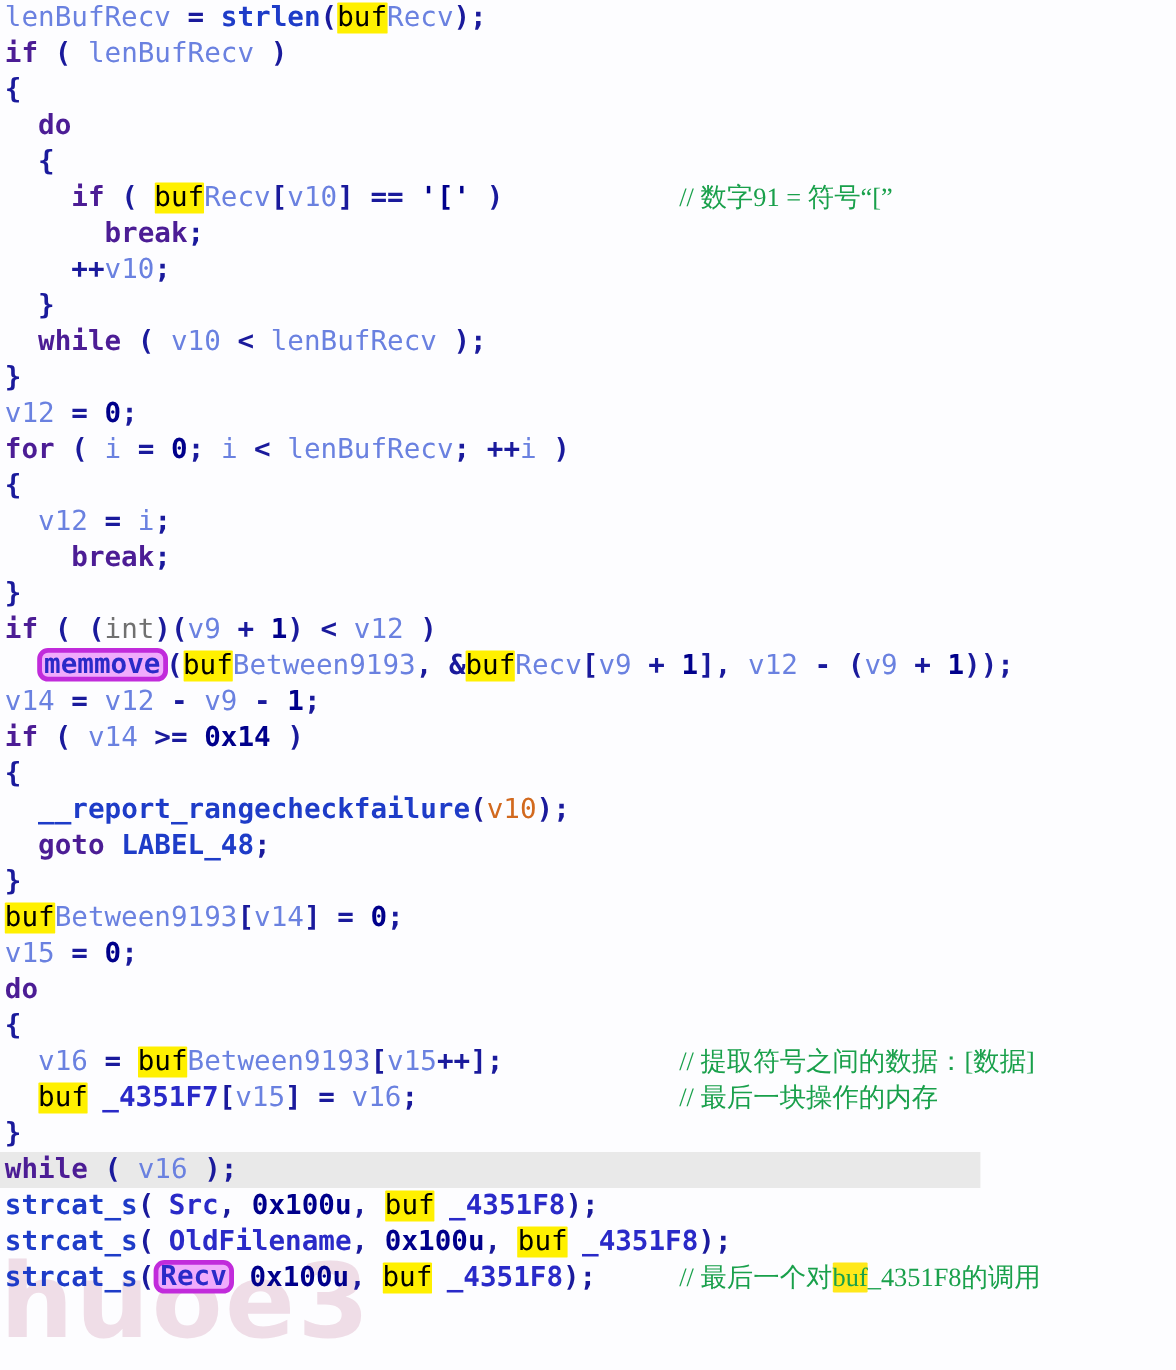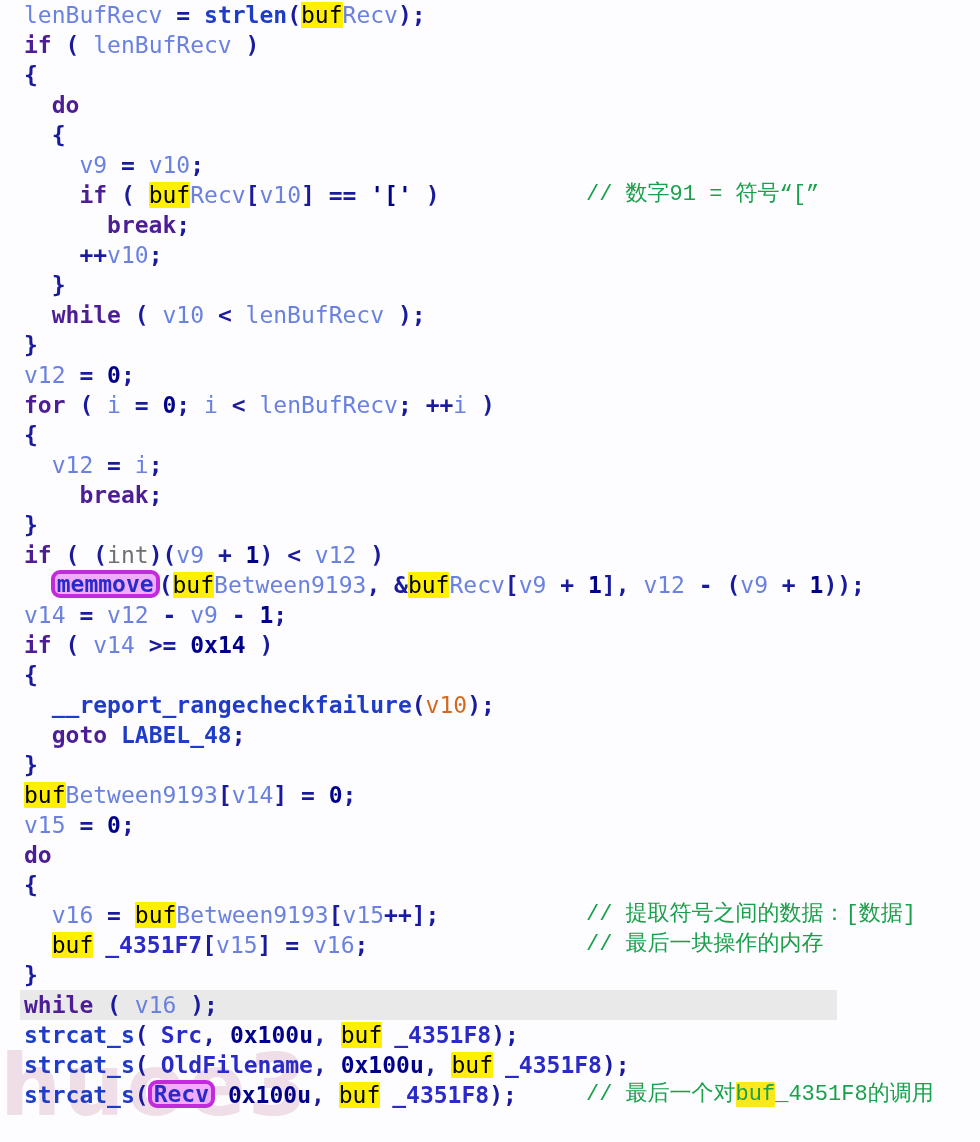--- a/index.html
+++ b/index.html
@@ -30,21 +30,20 @@
     line-height: 114px;
     white-space: nowrap;
     pointer-events: none;
     user-select: none;
   }
   #code {
     position: absolute;
     left: 0;
     top: 0;
     width: 817px;
-    margin-left: 20px;
   }
   .line {
     position: relative;
     height: 30px;
     line-height: 30px;
     font-size: 23px;
     white-space: pre;
     padding-left: 4px;
     box-sizing: border-box;
   }
@@ -55,21 +54,21 @@
   .kw   { color: #4c1d95; font-weight: bold; }      
   .var  { color: #6a81e0; }                          
   .fn   { color: #1e3cc8; font-weight: bold; }       
   .gl   { color: #2a2ac8; font-weight: bold; padding-left: 12px; }       
   .num  { color: #00008b; font-weight: bold; }       
   .typ  { color: #707070; text-align: right; }                          
   .op   { color: #1a1a9c; font-weight: bold; }       
   .lbl  { color: #1e3cc8; font-weight: bold; }       
   .err  { color: #d2691e; }                          
   .str  { color: #00008b; font-weight: bold; }       
-  .cmt  { color: #19a04b; font-family: Liberation Mono, monospace; font-size: 22px; }
+  .cmt  { color: #19a04b; font-family: Liberation Serif, serif; font-size: 22px; }
   .cmt .hl { background: #ffe81a; color: #19a04b; }
   
   .hl {
     background: #fff000;
     border-radius: 1px;
   }
   
   .boxed {
     display: inline-block;
     background: #f0abfc;
@@ -97,21 +96,20 @@
     <div class="line"><span class="var">lenBufRecv</span><span class="op"> = </span><span class="fn">strlen</span><span class="op">(</span><span class="hl">buf</span><span class="var">Recv</span><span class="op">);</span></div>
 
     <div class="line"><span class="kw">if</span><span class="op"> ( </span><span class="var">lenBufRecv</span><span class="op"> )</span></div>
 
     <div class="line"><span class="op">{</span></div>
 
     <div class="line"><span class="kw">  do</span></div>
 
     <div class="line"><span class="op">  {</span></div>
 
-    <div class="line"><span class="var">    v9</span><span class="op"> = </span><span class="var">v10</span><span class="op">;</span></div>
 
     <div class="line"><span class="kw">    if</span><span class="op"> ( </span><span class="hl">buf</span><span class="var">Recv</span><span class="op">[</span><span class="var">v10</span><span class="op">] == </span><span class="str">'['</span><span class="op"> )</span><span class="cmtcol cmt">// 数字91 = 符号“[”</span></div>
 
     <div class="line"><span class="kw">      break</span><span class="op">;</span></div>
 
     <div class="line"><span class="op">    ++</span><span class="var">v10</span><span class="op">;</span></div>
 
     <div class="line"><span class="op">  }</span></div>
 
     <div class="line"><span class="kw">  while</span><span class="op"> ( </span><span class="var">v10</span><span class="op"> &lt; </span><span class="var">lenBufRecv</span><span class="op"> );</span></div>

